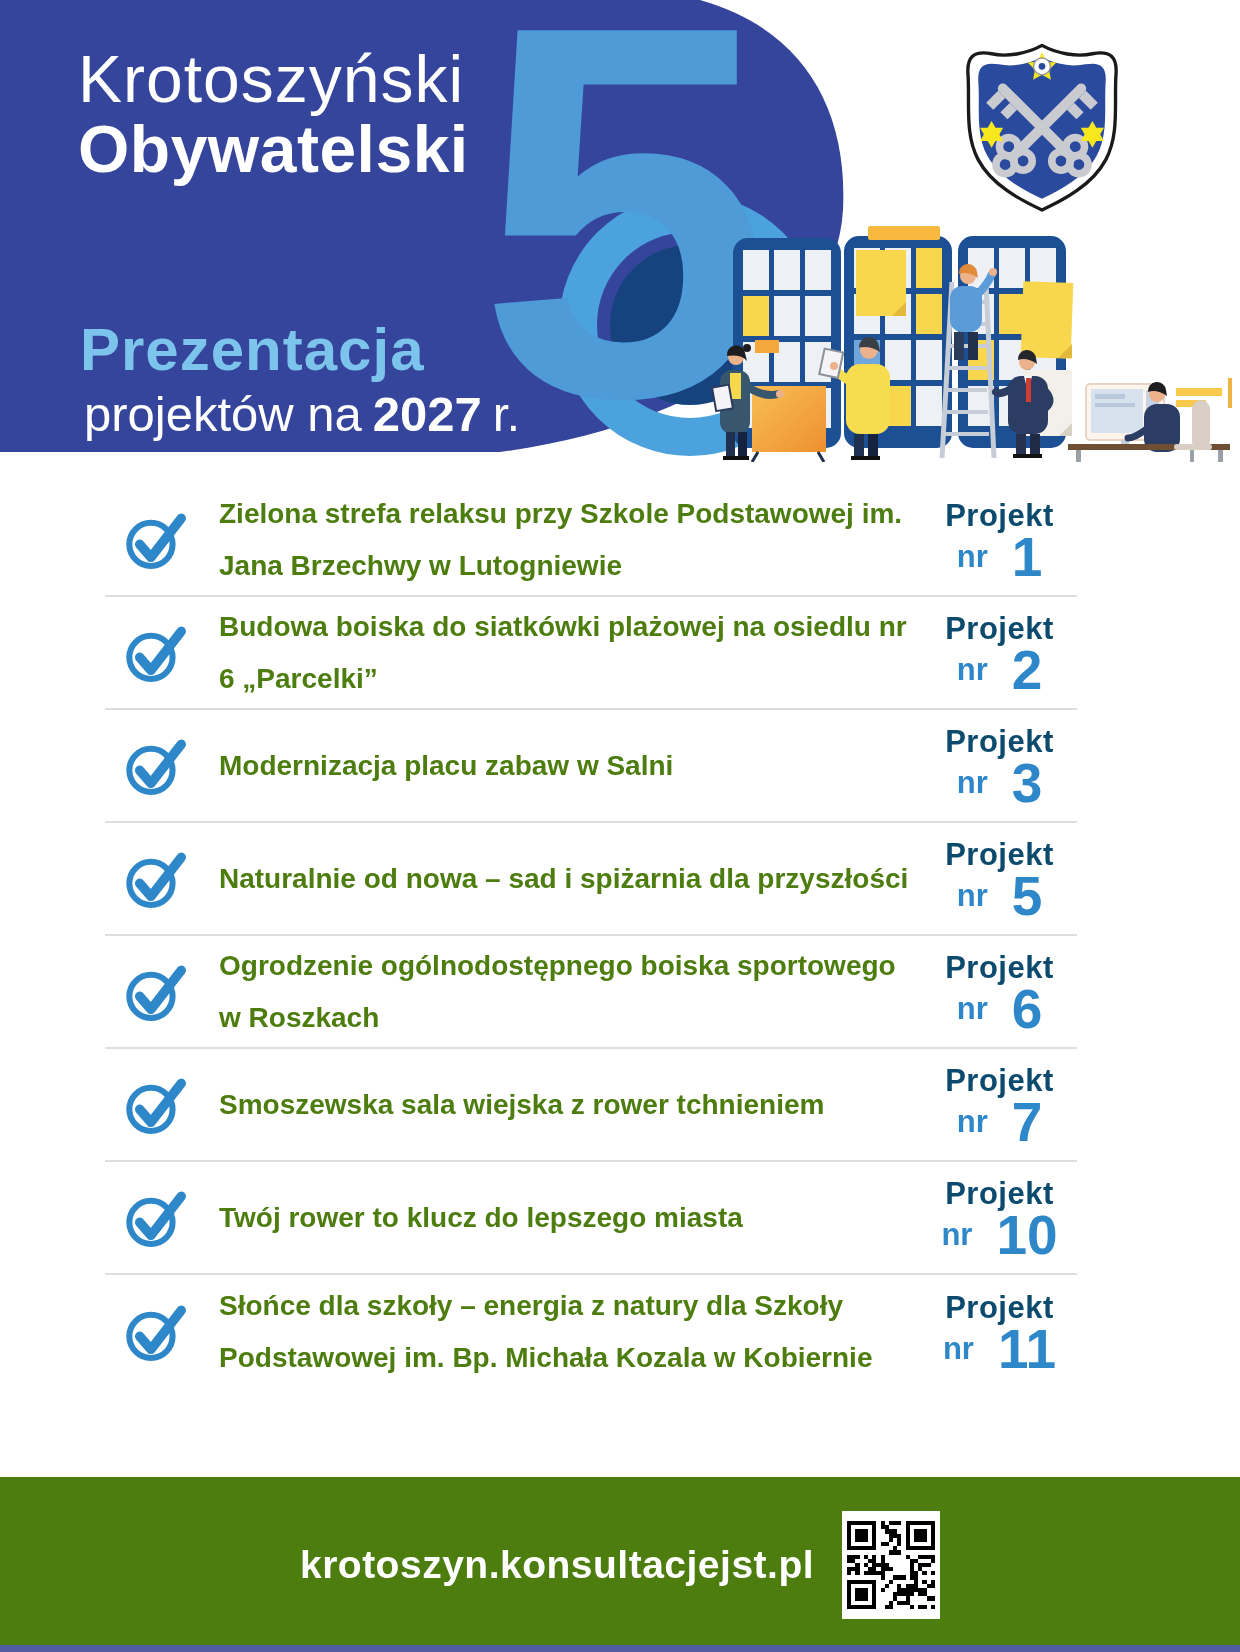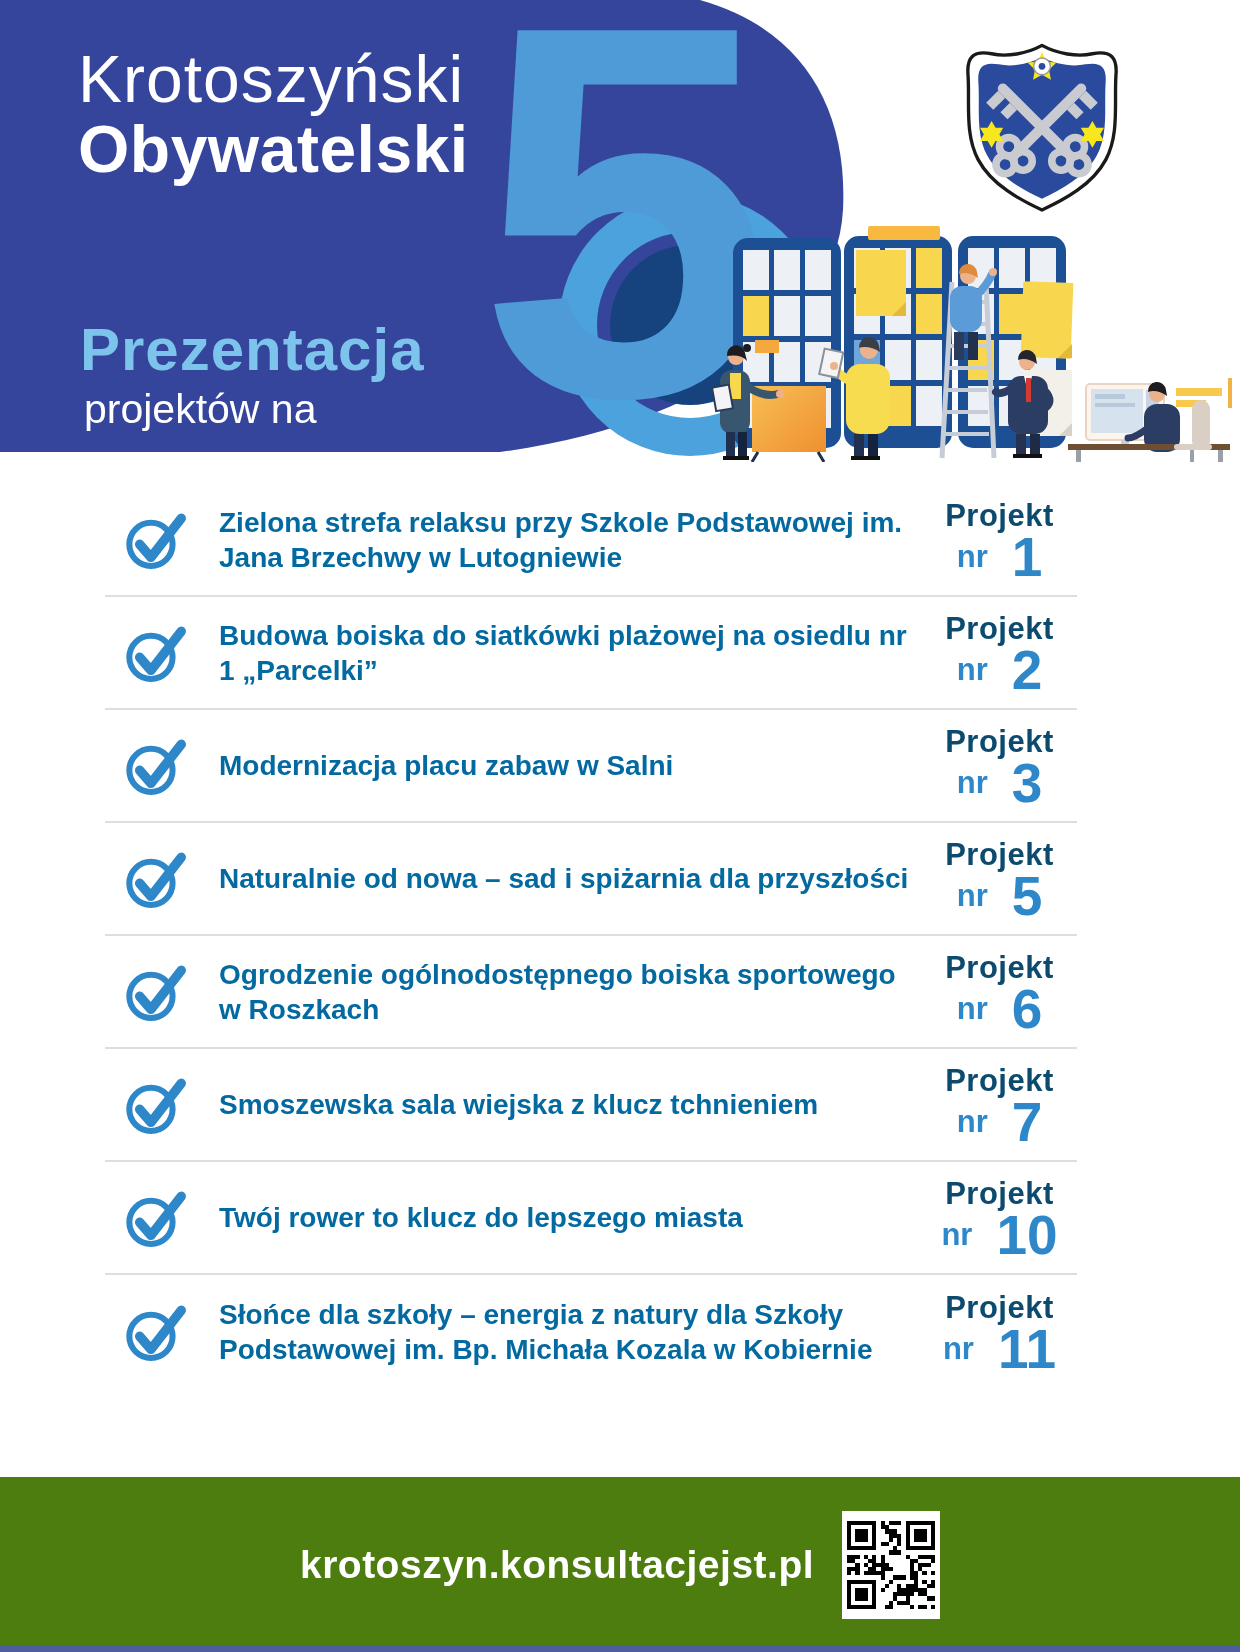--- a/index.html
+++ b/index.html
@@ -13,32 +13,32 @@
     position:absolute;left:478px;top:-54px;z-index:1;
     font-size:530px;font-weight:700;line-height:1;color:#4E9BD8;
     letter-spacing:-10px;user-select:none;
   }
   .illustration-svg{position:absolute;left:630px;top:190px;z-index:2;}
   .crest{position:absolute;left:958px;top:40px;z-index:3;}
   .title-block{position:absolute;left:78px;top:44px;z-index:3;color:#ffffff;}
   .title-block .t1{font-size:66px;font-weight:400;line-height:70px;letter-spacing:1px;}
   .title-block .t2,.title-block .t3{font-size:66px;font-weight:700;line-height:70px;letter-spacing:0.5px;}
   .subtitle{position:absolute;left:80px;top:315px;z-index:3;font-size:60px;font-weight:700;color:#7CC4EB;letter-spacing:1px;}
-  .subline{position:absolute;left:84px;top:386px;z-index:3;display:flex;gap:11px;align-items:baseline;color:#ffffff;font-size:41px;flex-direction:column;}
+  .subline{position:absolute;left:84px;top:386px;z-index:3;display:flex;gap:11px;align-items:baseline;color:#ffffff;font-size:49px;}
   .subline .year{font-weight:700;}
   
   .projects{position:absolute;left:105px;top:484px;width:972px;z-index:1;}
   .row{
     display:flex;align-items:center;height:113px;box-sizing:border-box;
     border-bottom:2px solid #DEDEDE;
   }
   .row:last-child{border-bottom:none;}
   .check{width:64px;height:62px;flex:none;margin:0 30px 0 20px;}
   .ptitle{
-    font-size:28px;font-weight:700;color:#0369a1;line-height:35px;
+    font-size:28px;font-weight:700;color:#4d7c0f;line-height:52px;
     width:690px;margin:0;
   }
   .plabel{margin-left:auto;width:155px;text-align:center;flex:none;}
   .plabel .projekt{font-size:31px;font-weight:700;color:#0c4a6e;letter-spacing:0.5px;line-height:33px;text-align:center;}
   .pnr{display:flex;justify-content:center;align-items:center;gap:24px;margin-top:2px;}
   .pnr .nr{font-size:31px;font-weight:700;color:#2E87C9;}
   .pnr .num{font-size:55px;font-weight:700;color:#2E87C9;line-height:46px;}
   
   .footer{
     position:absolute;left:0;top:1477px;width:1240px;height:175px;background:#4d7c0f;
@@ -268,21 +268,21 @@
           <span class="num">1</span>
         </div>
       </div>
     </div>
 
     <div class="row">
       <svg class="check" viewBox="0 0 74 70">
         <circle cx="30" cy="40" r="25" fill="none" stroke="#2E87C9" stroke-width="7"></circle>
         <path d="M17,40 L30,55 L65,10" fill="none" stroke="#2E87C9" stroke-width="11" stroke-linecap="round" stroke-linejoin="round"></path>
       </svg>
-      <p class="ptitle">Budowa boiska do siatkówki plażowej na osiedlu nr 1 „Parcelki”</p>
+      <p class="ptitle">Budowa boiska do siatkówki plażowej na osiedlu nr 6 „Parcelki”</p>
       <div class="plabel">
         <div class="projekt">Projekt</div>
         <div class="pnr">
           <span class="nr">nr</span>
           <span class="num">2</span>
         </div>
       </div>
     </div>
 
     <div class="row">
@@ -328,21 +328,21 @@
           <span class="num">6</span>
         </div>
       </div>
     </div>
 
     <div class="row">
       <svg class="check" viewBox="0 0 74 70">
         <circle cx="30" cy="40" r="25" fill="none" stroke="#2E87C9" stroke-width="7"></circle>
         <path d="M17,40 L30,55 L65,10" fill="none" stroke="#2E87C9" stroke-width="11" stroke-linecap="round" stroke-linejoin="round"></path>
       </svg>
-      <p class="ptitle">Smoszewska sala wiejska z klucz tchnieniem</p>
+      <p class="ptitle">Smoszewska sala wiejska z rower tchnieniem</p>
       <div class="plabel">
         <div class="projekt">Projekt</div>
         <div class="pnr">
           <span class="nr">nr</span>
           <span class="num">7</span>
         </div>
       </div>
     </div>
 
     <div class="row">

